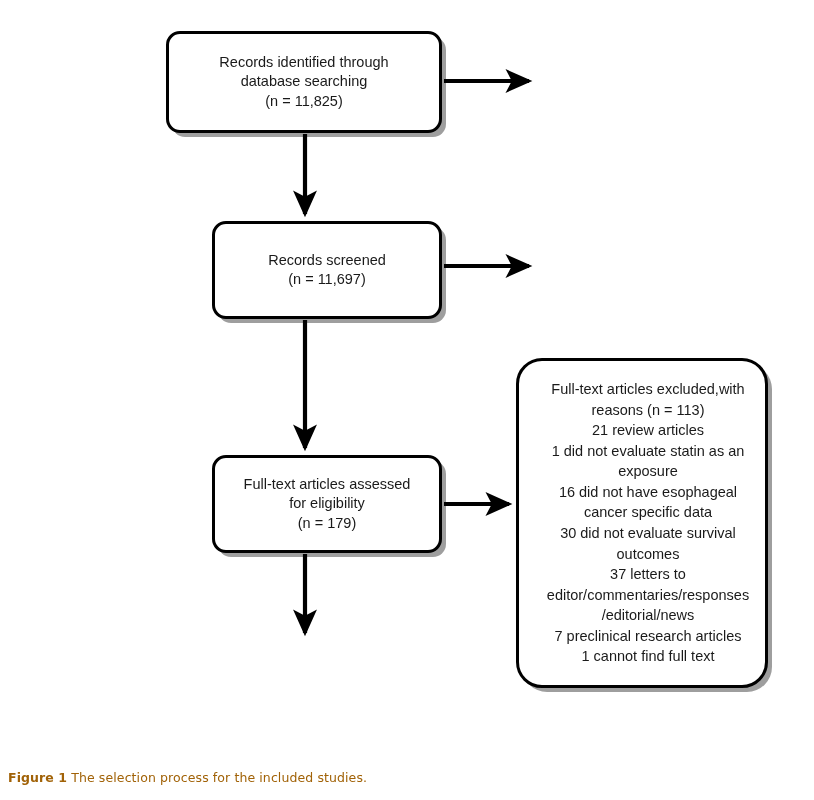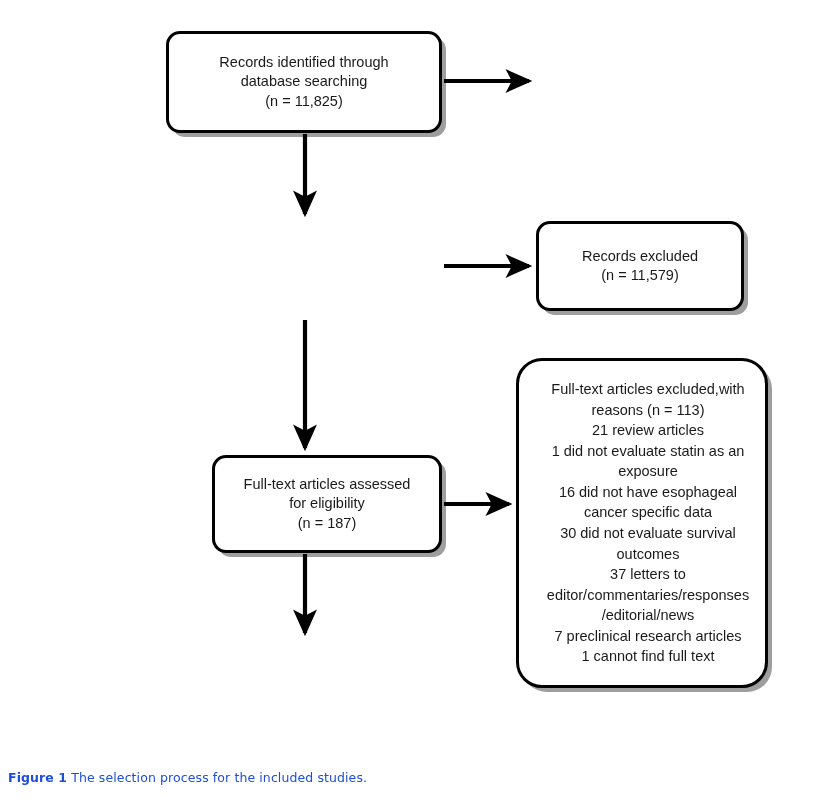--- a/index.html
+++ b/index.html
@@ -68,21 +68,21 @@
 
   #node-reasons .node-text { line-height: 1.42; margin-left: 12px; }
 
   
   #figure-caption {
     position: absolute;
     left: 8px;
     top: 770px;
     font-family: "DejaVu Sans", sans-serif;
     font-size: 12.5px;
-    color: #1d4ed8;
+    color: #a16207;
     letter-spacing: 0.1px;
     white-space: nowrap;
   }
   #figure-caption .caption-label {
     font-weight: bold;
   }
 </style>
 </head>
 <body>
 
@@ -108,30 +108,30 @@
     <line x1="305" y1="554" x2="305" y2="633" stroke="#000000" stroke-width="4.2" marker-end="url(#arrowhead)"></line>
   </svg>
 
   <div class="node" id="node-identified">
     <span class="node-text">Records identified through
 database searching
 (n = 11,825)</span>
   </div>
 
 
+  <div class="node" id="node-screened">
+    <span class="node-text">Records screened
+(n = 11,697)</span>
+  </div>
 
-  <div class="node" id="node-excluded">
-    <span class="node-text">Records excluded
-(n = 11,579)</span>
-  </div>
 
   <div class="node" id="node-fulltext">
     <span class="node-text">Full-text articles assessed
 for eligibility
-(n = 187)</span>
+(n = 179)</span>
   </div>
 
   <div class="node" id="node-reasons">
     <span class="node-text">Full-text articles excluded,with
 reasons (n = 113)
 21 review articles
 1 did not evaluate statin as an
 exposure
 16 did not have esophageal
 cancer specific data

